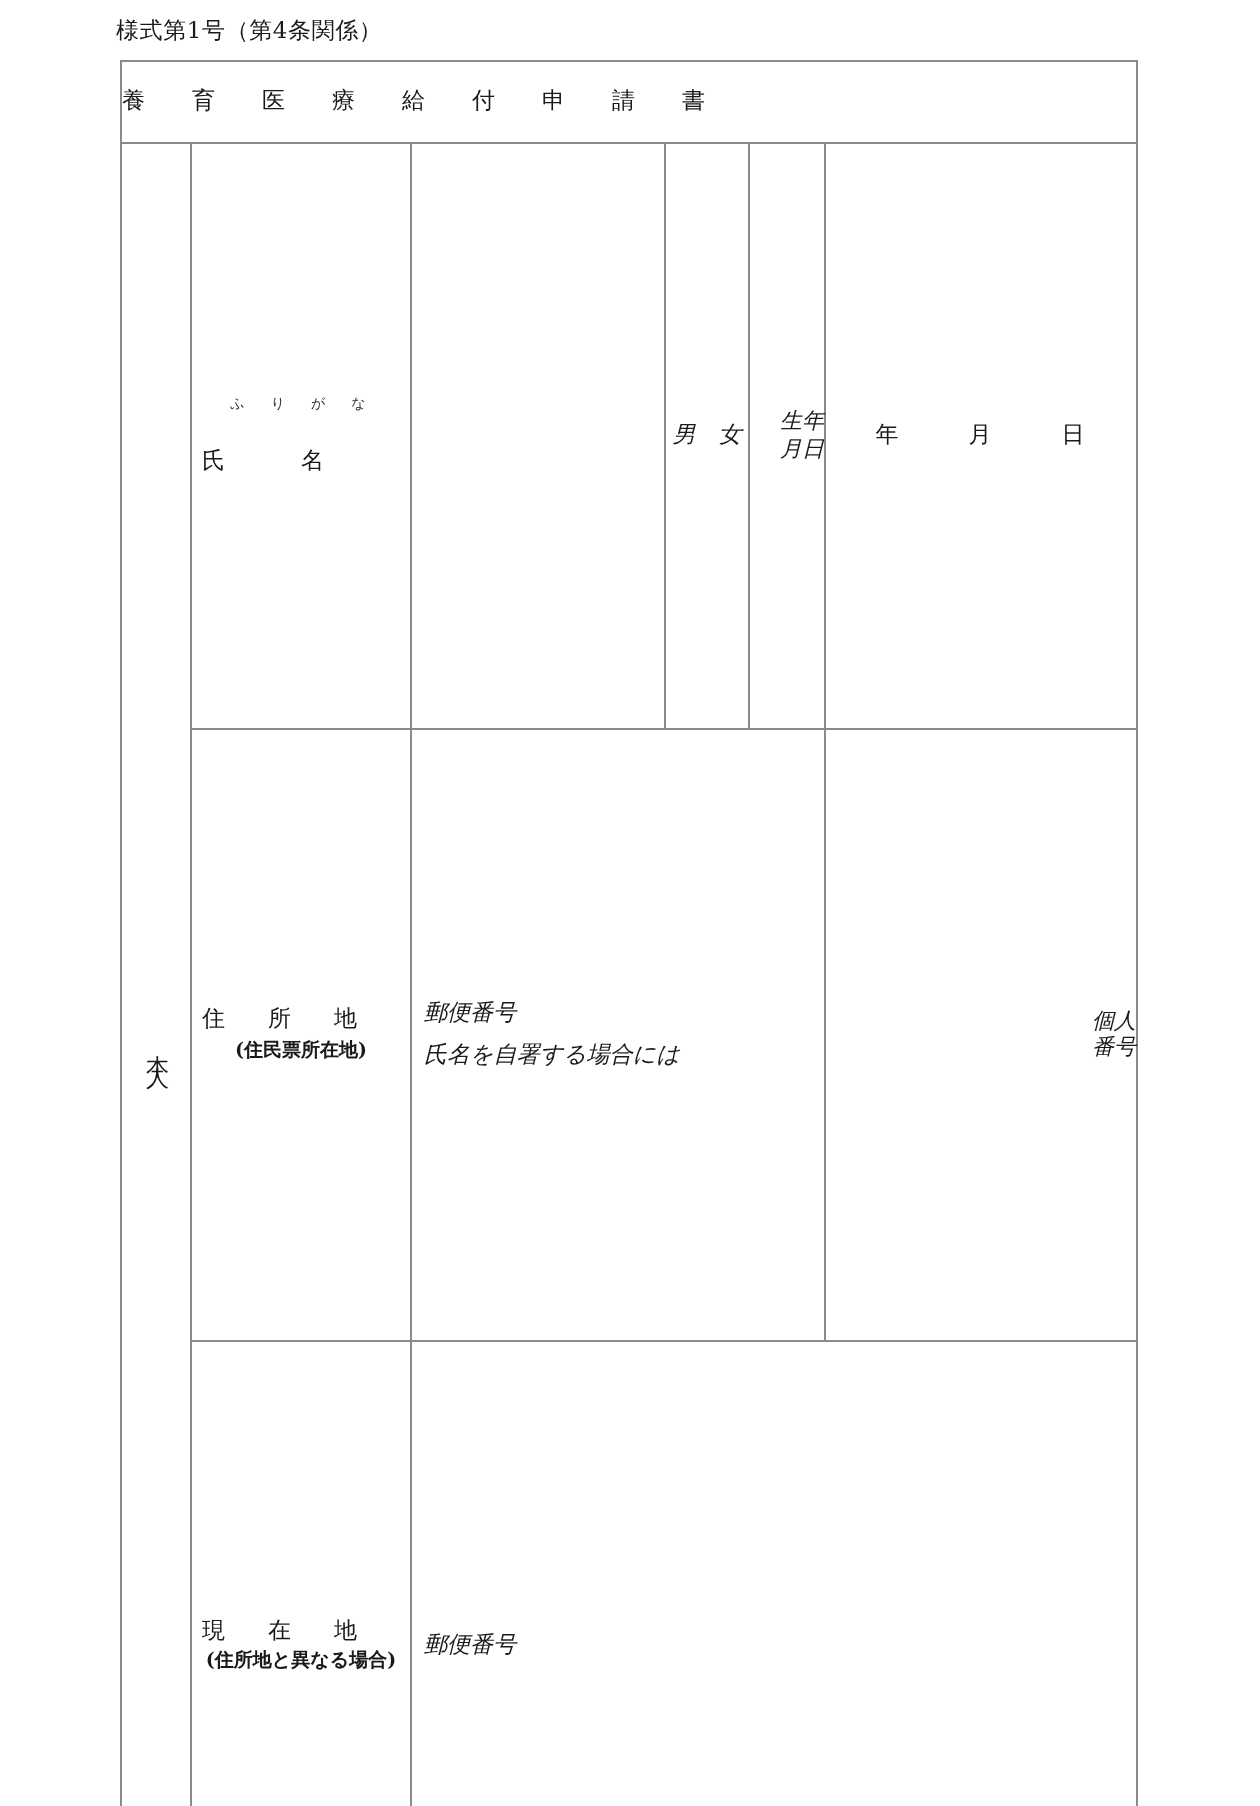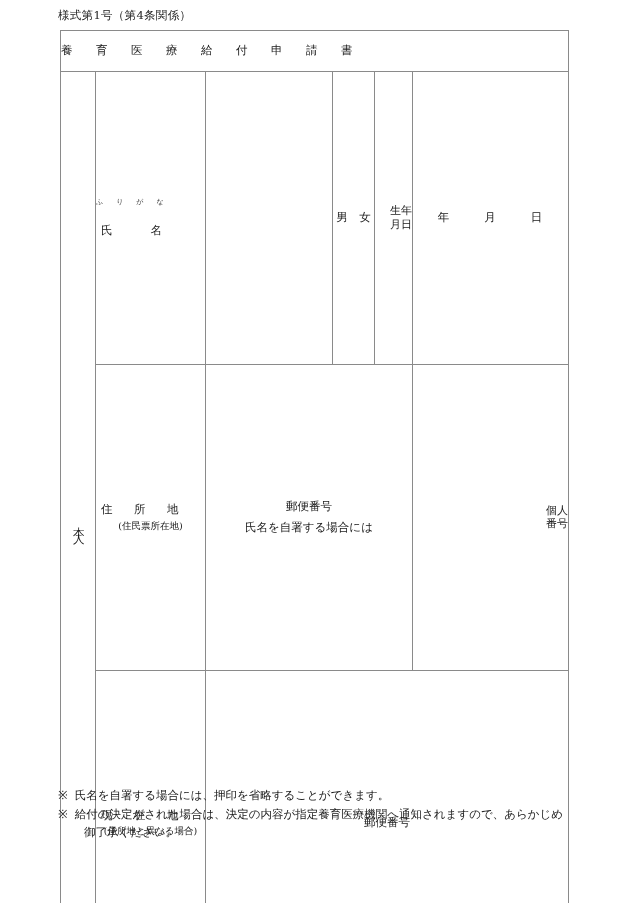--- a/index.html
+++ b/index.html
@@ -37,21 +37,21 @@
     border-collapse: collapse;
     table-layout: fixed;
   }
   table.main td {
     border: 1px solid #8a8a8a;
     padding: 0;
     vertical-align: middle;
     font-size: 11.5px;
     line-height: 1.35;
   }
-  .center { text-align: center; }
+  .center { text-align: center; font-style: italic; }
   .title-cell {
     height: 40px;
     text-align: left;
     font-size: 13.5px;
     letter-spacing: 6px;
     padding-left: 6px;
   }
   .vlabel {
     writing-mode: vertical-rl;
     text-orientation: upright;
@@ -63,48 +63,50 @@
     height: 100%;
   }
   .vcell {
     text-align: center;
     vertical-align: middle;
   }
   .furi {
     font-size: 7px;
     letter-spacing: 3px;
     display: block;
-    text-align: left;
+    text-align: center;
     margin-bottom: 16px;
     color: #333;
   }
   .lbl-wide {
     letter-spacing: 5px;
     display: block;
     text-align: left;
     padding-left: 5px;
   }
   .lbl-sub {
     font-size: 9.5px;
     display: block;
     text-align: center;
     margin-top: 2px;
     letter-spacing: 0px;
+    font-weight: bold;
   }
   .stack {
     display: block;
     text-align: right;
     line-height: 1.25;
     font-size: 11px;
   }
   .fieldtext {
     display: block;
-    text-align: center;
+    text-align: left;
     padding: 4px 6px;
     line-height: 1.5;
+    font-style: italic;
   }
   .date-row {
     display: flex;
     justify-content: center;
     gap: 34px;
     letter-spacing: 1px;
   }
   .notes {
     position: absolute;
     left: 58px;
@@ -189,23 +191,14 @@
         <span class="lbl-sub">(住所地と異なる場合)</span>
       </td>
       <td colspan="5">
         <span class="fieldtext">郵便番号</span>
       </td>
     </tr>
 
   </tbody>
     </table>
 
-  <div class="notes">
-    <p>
-      <span class="mk">※</span><span>氏名を自署する場合には、押印を省略することができます。</span>
-    </p>
-    <p>
-      <span class="mk">※</span><span>給付の決定がされた場合は、決定の内容が指定養育医療機関へ通知されますので、あらかじめ</span>
-    </p>
-    <p class="cont">御了承ください。</p>
-  </div>
 
 </div>
 
 </body></html>

